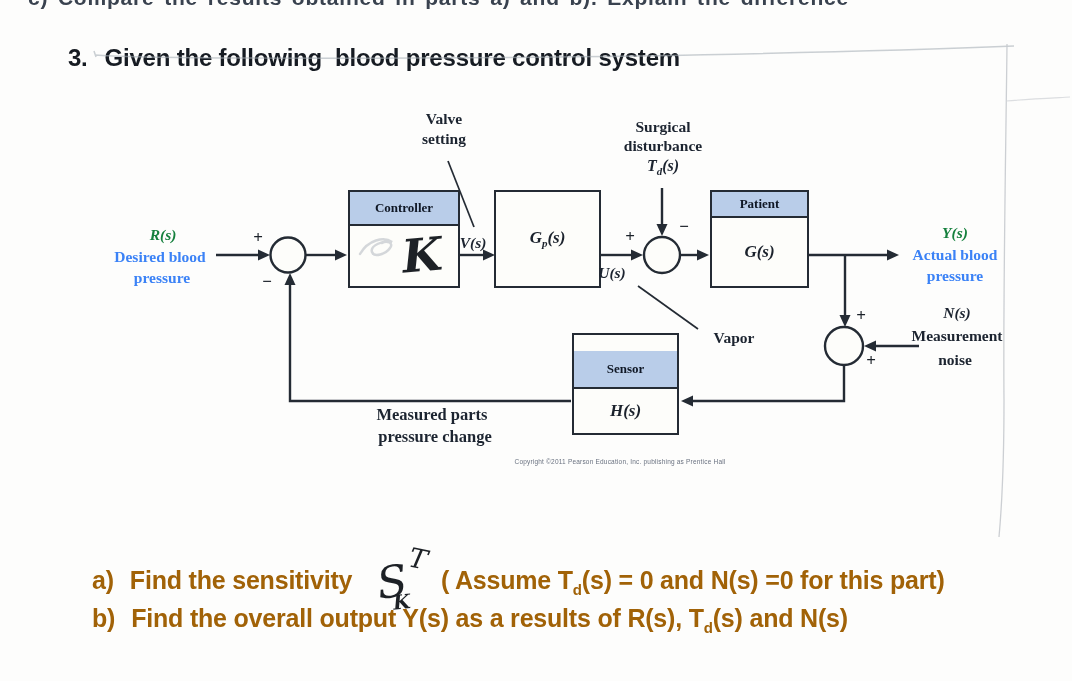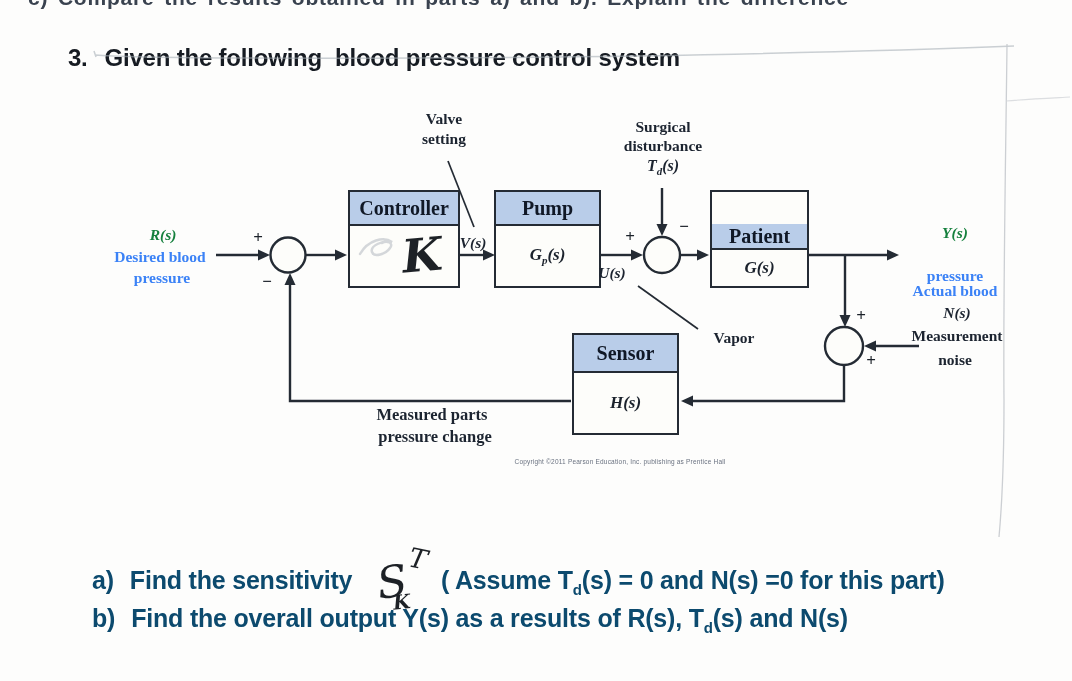--- a/index.html
+++ b/index.html
@@ -10,39 +10,39 @@
   .clip-strip span{display:block;margin-top:-14px;font-family:"Liberation Sans",sans-serif;
      font-weight:700;font-size:21px;color:#39424f;letter-spacing:.8px;word-spacing:3px;}
   
   .heading{position:absolute;left:42px;top:16px;font-family:"Liberation Sans",sans-serif;
      font-weight:700;font-size:24px;color:#161b22;letter-spacing:-.2px;white-space:pre;}
   .heading .num{margin-right:17px;}
   
   .block{position:absolute;box-sizing:border-box;border:2.3px solid #242b34;background:#fdfdfa;
      display:flex;flex-direction:column;}
   .block-header{box-sizing:border-box;border-bottom:2.3px solid #242b34;background:#b9cde9;
-     display:flex;align-items:center;justify-content:center;font-weight:700;font-size:20px;color:#101826;}
+     display:flex;align-items:center;justify-content:center;font-weight:700;font-size:13px;color:#101826;}
   .block-body{flex:1;display:flex;align-items:center;justify-content:center;
      font-style:italic;font-weight:600;font-size:17px;color:#1b222c;position:relative;}
   sub.tf{font-size:11px;font-style:italic;}
   
   .lbl{position:absolute;transform:translateX(-50%);white-space:nowrap;
      font-weight:700;font-size:15.5px;color:#1c2430;}
   .lbl.it{font-style:italic;}
   .lbl.navy{color:#15803d;}
   .lbl.teal{color:#3b82f6;}
   .sign{position:absolute;transform:translateX(-50%);font-weight:700;font-size:17px;color:#1b2129;}
   .copyright{position:absolute;left:620px;top:458px;transform:translateX(-50%);
      font-family:"Liberation Sans",sans-serif;font-size:6.5px;color:#6a7280;letter-spacing:.2px;}
   
   .hand{position:absolute;font-family:"DejaVu Serif",serif;font-style:italic;color:#1d2126;}
   .hand-k-block{left:52px;top:2px;font-size:46px;transform:rotate(-5deg);}
   
   .q{position:absolute;font-family:"Liberation Sans",sans-serif;font-weight:600;
-     font-size:25px;color:#0c4a6e;letter-spacing:-.2px;white-space:nowrap;}
+     font-size:25px;color:#a16207;letter-spacing:-.2px;white-space:nowrap;}
   .q .pre{margin-right:16px;}
   .q sub{font-size:15px;}
   svg{position:absolute;left:0;top:0;}
 </style>
 </head>
 <body>
 
 <div class="scene">
 
   <div class="clip-strip">
@@ -100,39 +100,36 @@
     </div>
     <div class="block-body">
       <svg width="62" height="32" style="left:4px;top:6px;">
         <path d="M6,22 C14,8 30,4 38,10 C28,8 16,14 18,20 C20,26 32,22 36,16 C40,11 33,8 28,11" stroke="#b9bec5" stroke-width="2.5" fill="none" opacity="0.6" stroke-linecap="round"></path>
       </svg>
       <span class="hand hand-k-block">K</span>
     </div>
   </div>
 
   <div class="block" style="left:494px;top:190px;width:107px;height:98px;">
-    <div class="block-header" style="height:34px;">
-      <span>Pump</span>
-    </div>
     <div class="block-body">
       <span><span>G</span><sub class="tf">p</sub><span>(s)</span></span>
     </div>
   </div>
 
   <div class="block" style="left:710px;top:190px;width:99px;height:98px;">
-    <div class="block-header" style="height:26px;margin-top:32px;">
+    <div class="block-header" style="height:26px;">
       <span>Patient</span>
     </div>
     <div class="block-body">
       <span>G(s)</span>
     </div>
   </div>
 
   <div class="block" style="left:572px;top:333px;width:107px;height:102px;">
-    <div class="block-header" style="height:38px;">
+    <div class="block-header" style="height:38px;margin-top:16px;">
       <span>Sensor</span>
     </div>
     <div class="block-body">
       <span>H(s)</span>
     </div>
   </div>
 
   <span class="lbl" style="left:444px;top:110px;">Valve</span>
   <span class="lbl" style="left:444px;top:130px;">setting</span>
 
@@ -141,21 +138,21 @@
   <span class="lbl it" style="left:663px;top:157px;font-size:16px;"><span>T</span><sub class="tf">d</sub><span>(s)</span></span>
 
   <span class="lbl it navy" style="left:163px;top:226px;">R(s)</span>
   <span class="lbl teal" style="left:160px;top:248px;">Desired blood</span>
   <span class="lbl teal" style="left:162px;top:269px;">pressure</span>
 
   <span class="lbl it" style="left:473px;top:234px;">V(s)</span>
   <span class="lbl it" style="left:612px;top:264px;">U(s)</span>
 
   <span class="lbl it navy" style="left:955px;top:224px;">Y(s)</span>
-  <span class="lbl teal" style="left:955px;top:246px;margin-top:36px;">Actual blood</span>
+  <span class="lbl teal" style="left:955px;top:246px;">Actual blood</span>
   <span class="lbl teal" style="left:955px;top:267px;">pressure</span>
 
   <span class="lbl it" style="left:957px;top:304px;">N(s)</span>
   <span class="lbl" style="left:957px;top:327px;">Measurement</span>
   <span class="lbl" style="left:955px;top:351px;">noise</span>
 
   <span class="lbl" style="left:722px;top:329px;margin-left:12px;">Vapor</span>
 
   <span class="lbl" style="left:432px;top:405px;font-size:16.5px;">Measured parts</span>
   <span class="lbl" style="left:435px;top:427px;font-size:16.5px;">pressure change</span>

